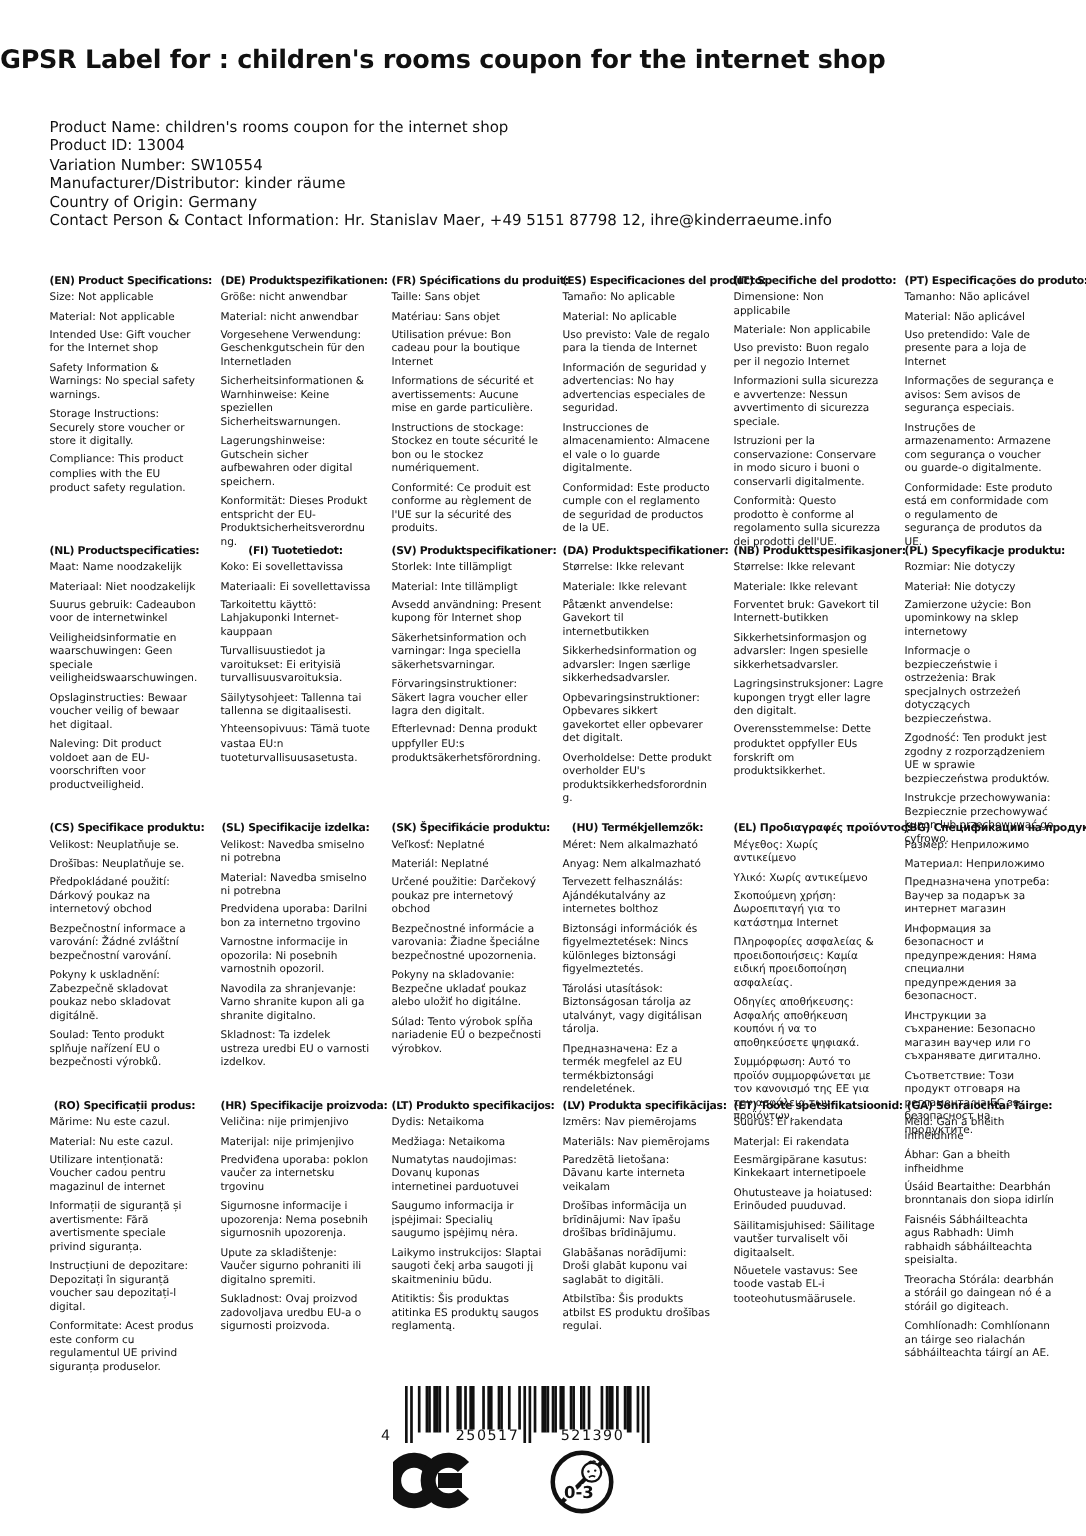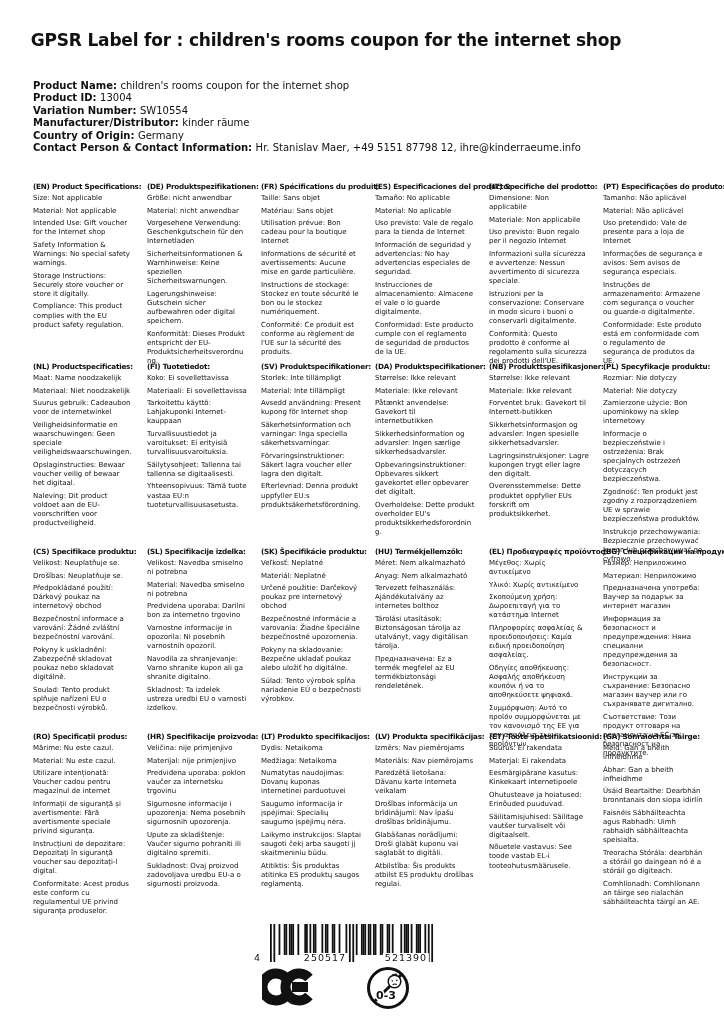--- a/index.html
+++ b/index.html
@@ -7,55 +7,55 @@
     width: 724px; height: 1024px;
     background: #ffffff;
     overflow: hidden;
     font-family: "DejaVu Sans", "Liberation Sans", sans-serif;
     color: #111;
   }
   .page { position: relative; width: 724px; height: 1024px; background: #fff; }
 
   .title {
     position: absolute; top: 30px; left: 0; width: 652px;
-    text-align: center; font-size: 17px; font-weight: bold;
+    font-size: 17px; font-weight: bold;
     letter-spacing: -0.2px; margin: 0;
   }
 
   .product-info { position: absolute; left: 33px; top: 80px; }
   .pi-row { font-size: 10px; line-height: 12.4px; white-space: nowrap; }
-  .pi-label { font-weight: bold; margin-top: 20px; }
+  .pi-label { font-weight: normal; margin-top: 20px; }
   .pi-value { font-weight: normal; margin-top: 44px; }
 
   .lang-grid {
     position: absolute; left: 33px; top: 182px; width: 670px;
     display: grid;
     grid-template-columns: repeat(6, 100px);
     grid-template-rows: 180px 185px 185px auto;
     column-gap: 14px;
   }
   .lang-block { width: 100px; overflow: visible; }
   .lang-heading {
     font-size: 7.2px; font-weight: bold; letter-spacing: -0.2px;
-    white-space: nowrap; margin: 0 0 3px 0;
+    white-space: nowrap; margin: 0 0 3px 0; text-align: center;
   }
   .lang-item {
     font-size: 7px; line-height: 1.3; margin: 0 0 3.5px 0;
     overflow-wrap: break-word;
   }
 
   .barcode { position: absolute; left: 256px; top: 924px; width: 200px; height: 38px; }
   .barcode svg { position: absolute; left: 14px; top: 0; }
   .bc-digit {
     position: absolute; bottom: -1px; font-size: 9.5px; line-height: 10px;
     background: #fff; padding: 0 2px; letter-spacing: 1px;
   }
   .bc-first { left: -2px; padding: 0; letter-spacing: 0; }
   .bc-g1 { left: 69px; transform: translateX(-50%); }
-  .bc-g2 { left: 150px; transform: translateX(-50%); text-align: right; }
+  .bc-g2 { left: 139px; transform: translateX(-50%); text-align: right; }
 
   .ce-mark { position: absolute; left: 262px; top: 967px; }
   .age-warning { position: absolute; left: 366px; top: 966px; }
 </style>
 </head>
 <body>
 
 <div class="page">
 
   <h1 class="title">GPSR Label for : children's rooms coupon for the internet shop</h1>
@@ -203,20 +203,21 @@
         <p class="lang-item">Určené použitie: Darčekový poukaz pre internetový obchod</p>
         <p class="lang-item">Bezpečnostné informácie a varovania: Žiadne špeciálne bezpečnostné upozornenia.</p>
         <p class="lang-item">Pokyny na skladovanie: Bezpečne ukladať poukaz alebo uložiť ho digitálne.</p>
         <p class="lang-item">Súlad: Tento výrobok spĺňa nariadenie EÚ o bezpečnosti výrobkov.</p>
       </div>
       <div class="lang-block">
         <div class="lang-heading">(HU) Termékjellemzők:</div>
         <p class="lang-item">Méret: Nem alkalmazható</p>
         <p class="lang-item">Anyag: Nem alkalmazható</p>
         <p class="lang-item">Tervezett felhasználás: Ajándékutalvány az internetes bolthoz</p>
+        <p class="lang-item">Biztonsági információk és figyelmeztetések: Nincs különleges biztonsági figyelmeztetés.</p>
         <p class="lang-item">Tárolási utasítások: Biztonságosan tárolja az utalványt, vagy digitálisan tárolja.</p>
         <p class="lang-item">Предназначена: Ez a termék megfelel az EU termékbiztonsági rendeletének.</p>
       </div>
       <div class="lang-block">
         <div class="lang-heading">(EL) Προδιαγραφές προϊόντος:</div>
         <p class="lang-item">Μέγεθος: Χωρίς αντικείμενο</p>
         <p class="lang-item">Υλικό: Χωρίς αντικείμενο</p>
         <p class="lang-item">Σκοπούμενη χρήση: Δωροεπιταγή για το κατάστημα Internet</p>
         <p class="lang-item">Πληροφορίες ασφαλείας &amp; προειδοποιήσεις: Καμία ειδική προειδοποίηση ασφαλείας.</p>
         <p class="lang-item">Οδηγίες αποθήκευσης: Ασφαλής αποθήκευση κουπόνι ή να το αποθηκεύσετε ψηφιακά.</p>

